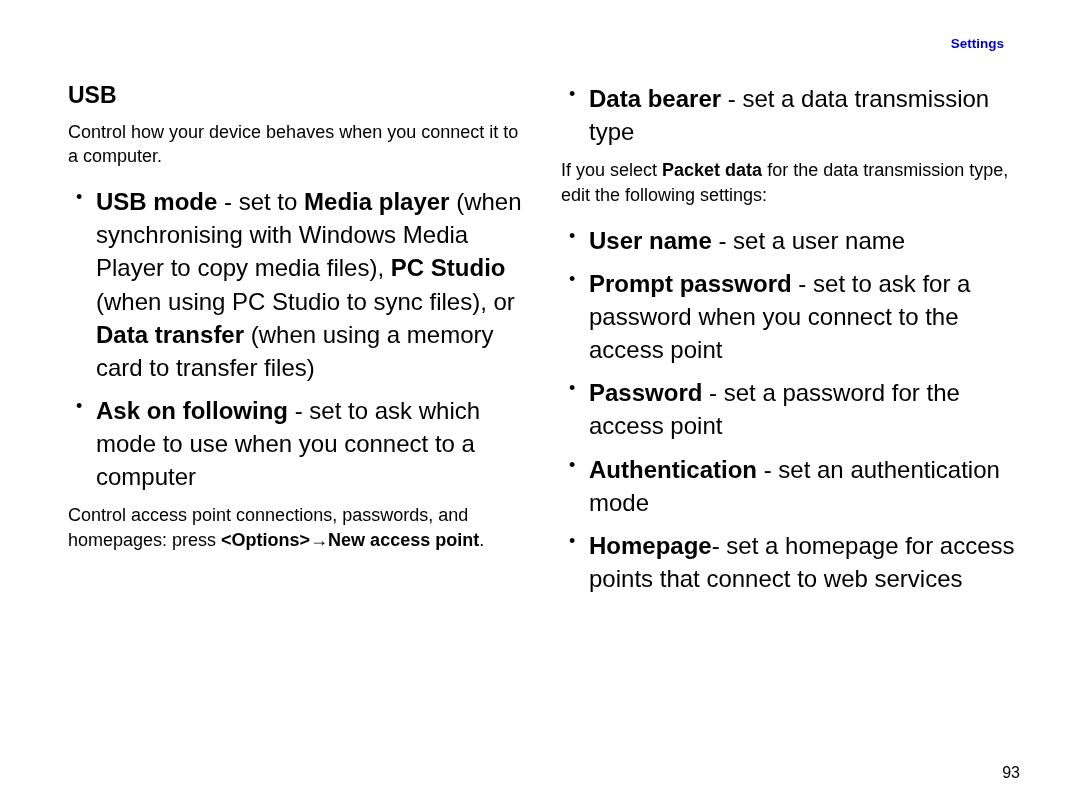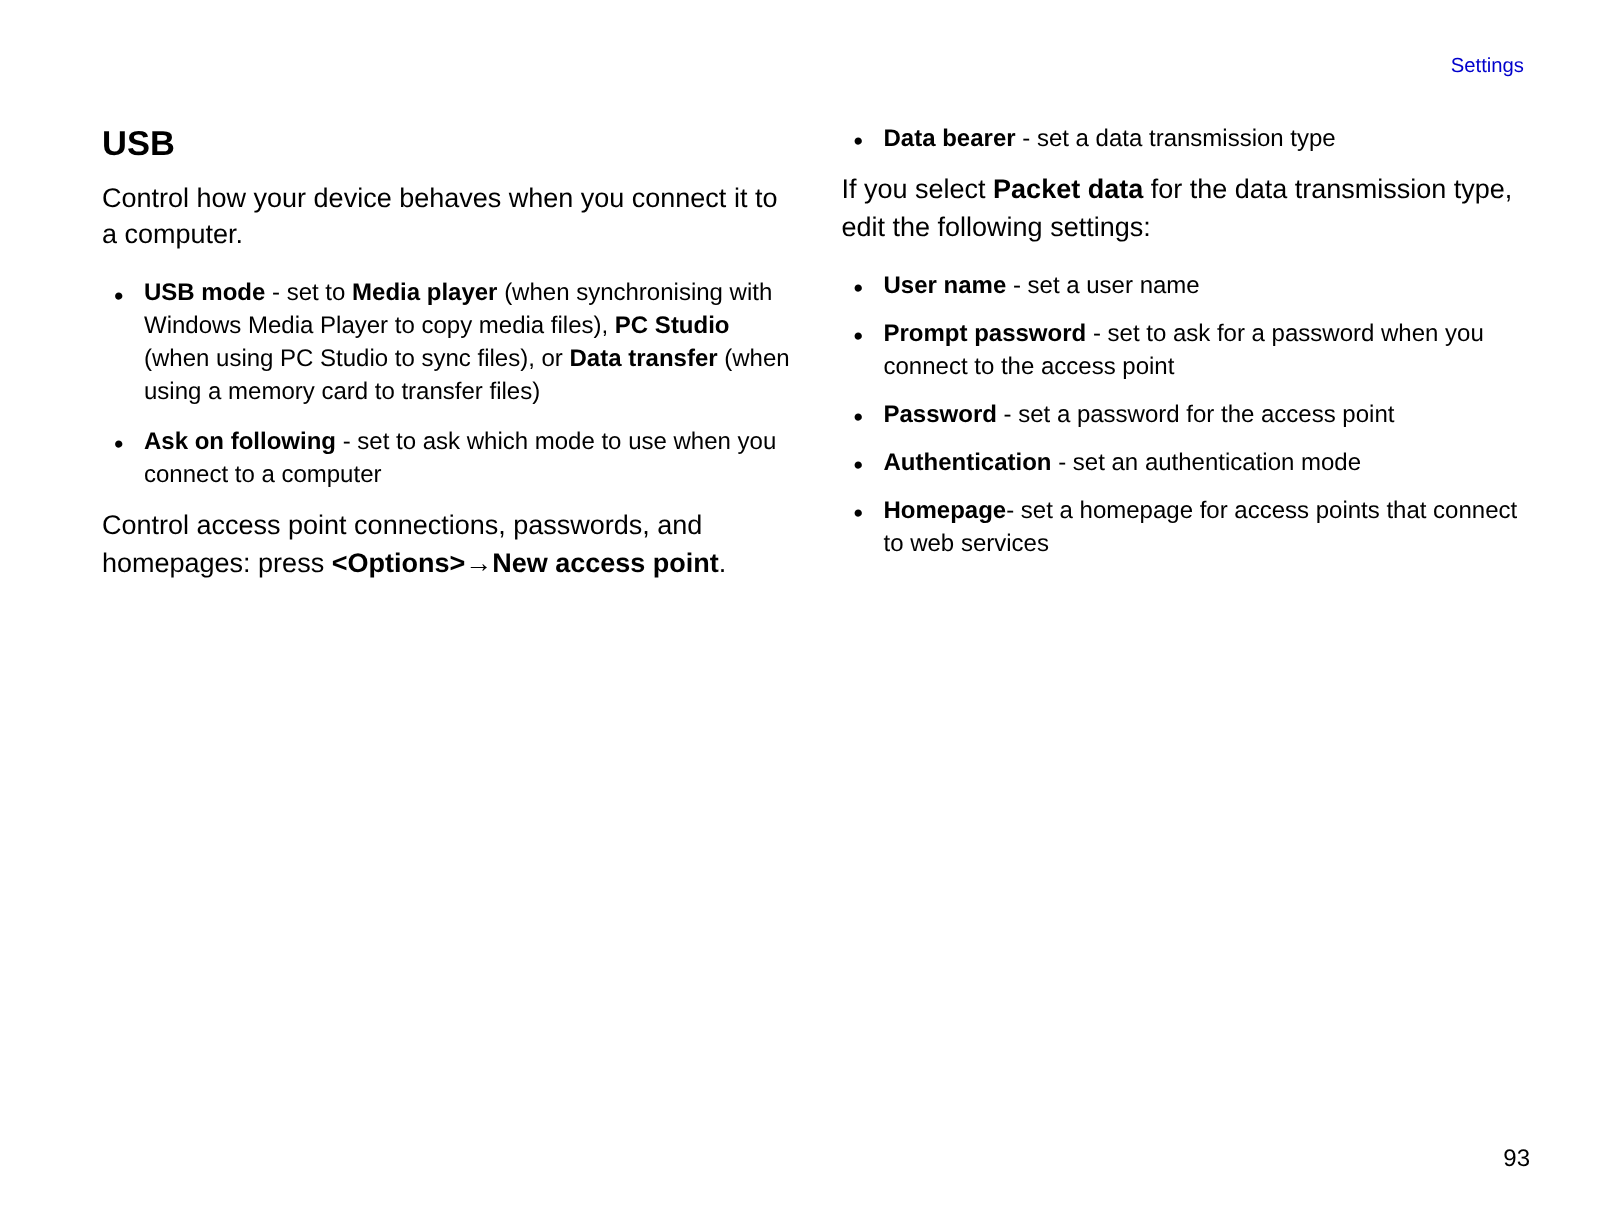--- a/index.html
+++ b/index.html
@@ -11,23 +11,23 @@
       font-family: Verdana, Geneva, sans-serif;
       background: #fff;
       width: 1080px;
       height: 810px;
       position: relative;
       color: #000;
     }
     .header-link {
       position: absolute;
       top: 36px;
-      right: 64px;
+      right: 76px;
       color: #0000cc;
-      font-weight: normal;
+      font-weight: bold;
       font-size: 13.5px;
       cursor: pointer;
     }
     .content {
       display: flex;
       padding: 82px 60px 0 68px;
       gap: 34px;
     }
     .column {
       flex: 1;
@@ -49,21 +49,21 @@
     .para {
       font-size: 18px;
       line-height: 1.38;
       margin-bottom: 16px;
     }
     ul {
       list-style: none;
       margin-bottom: 10px;
     }
     li {
-      font-size: 16px;
+      font-size: 24px;
       line-height: 1.38;
       position: relative;
       padding-left: 28px;
       margin-bottom: 10px;
     }
     li::before {
       content: "•";
       position: absolute;
       left: 8px;
       top: 0;

